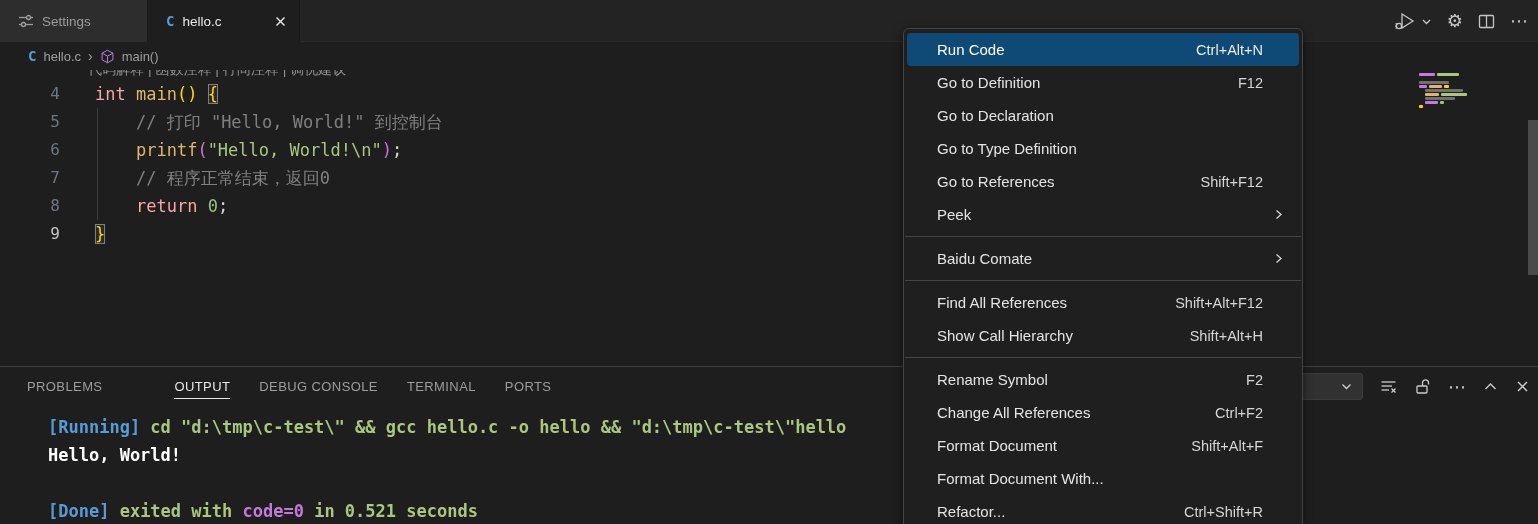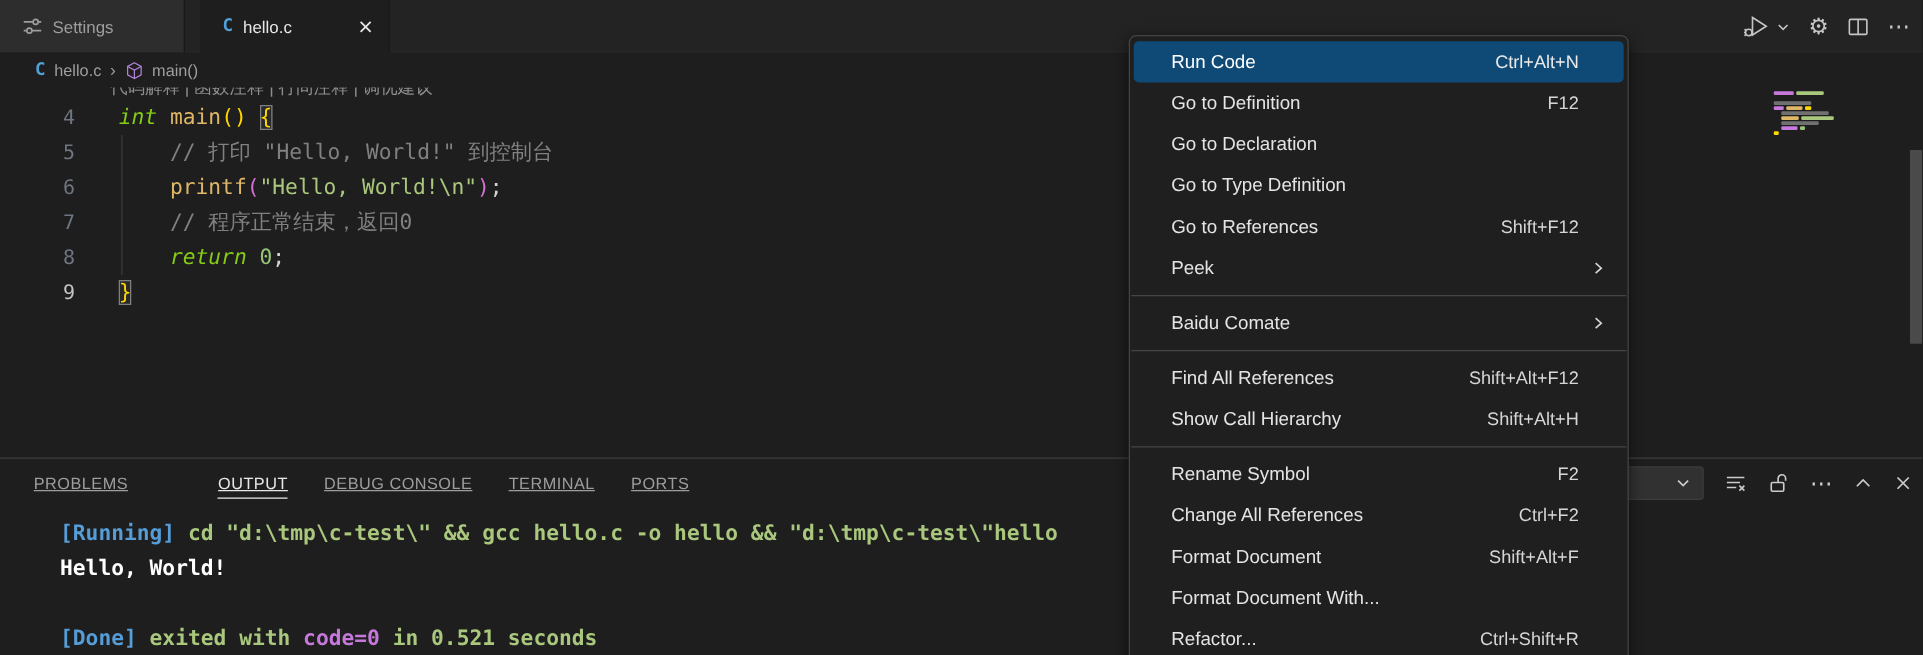--- a/index.html
+++ b/index.html
@@ -6,21 +6,21 @@
   html,body { width:1538px; height:524px; overflow:hidden; }
   body {
     position:relative;
     background:#1e1e1e;
     font-family:"Liberation Sans", sans-serif;
     -webkit-font-smoothing:antialiased;
   }
 
   
   .tabbar { position:absolute; top:0; left:0; right:0; height:42px;
-            background:#232323; border-bottom:1px solid #2a2a2a; display:flex;gap:12px; }
+            background:#232323; border-bottom:1px solid #2a2a2a; display:flex; }
   .tab { height:42px; display:flex; align-items:center; gap:8px;
          padding:0 12px 0 18px; font-size:13.5px; cursor:default; }
   .tab-settings { width:148px; background:#2d2d2d; color:#9d9d9d; border-right:1px solid #191919; }
   .tab-active { width:152px; background:#1e1e1e; color:#e8e8e8; border-right:1px solid #191919; }
   .tab .close { margin-left:auto; display:flex; align-items:center; }
   .c-icon { color:#4ea1d9; font-weight:bold; font-size:14px; font-family:"DejaVu Sans Mono",monospace; }
 
   .editor-actions { position:absolute; right:10px; top:0; height:42px;
                     display:flex; align-items:center; gap:15px; color:#c5c5c5; }
   .ea-run { display:flex; align-items:center; gap:2px; }
@@ -36,21 +36,21 @@
   .editor { position:absolute; top:70px; left:0; right:0; height:296px;
             background:#1e1e1e; overflow:hidden; }
   .codelens-clip { height:10px; overflow:hidden; margin-left:88px; }
   .codelens-clip span { display:block; margin-top:-9px; font-size:14px; color:#8f8f8f; }
 
   .code-row { display:flex; height:28px; line-height:28px;
               font-family:"DejaVu Sans Mono",monospace; font-size:17px; }
   .ln { width:60px; flex:none; text-align:right; color:#6e7681; font-size:16px; }
   .ln.active { color:#c6c6c6; }
   .code { padding-left:35px; white-space:pre; color:#d4d4d4; }
-  .t-kw  { color:#84cc16;font-style:italic; }
+  .t-kw  { color:#fca5a5; }
   .t-fn  { color:#e0b767; }
   .t-b1  { color:#ffd700; }
   .t-b2  { color:#d670d6; }
   .t-str { color:#a9c77d; }
   .t-num { color:#98c379; }
   .t-cm  { color:#808080; }
   .t-pl  { color:#d4d4d4; }
   .boxed { outline:1px solid #808080; outline-offset:-1px; background:rgba(120,120,120,.12); }
 
   .indent-guide { position:absolute; left:97px; top:38px; width:1px; height:112px; background:#3b3b3b; }
@@ -62,21 +62,21 @@
   .v-scrollbar { position:absolute; top:0; right:0; width:10px; height:296px; }
   .v-slider { position:absolute; top:50px; right:0; width:10px; height:155px; background:#4a4a4a; }
   .ruler-marker { position:absolute; top:126px; left:0; width:6px; height:3px; background:#8a8a8a; }
 
   
   .panel { position:absolute; top:366px; left:0; right:0; height:158px;
            background:#1e1e1e; border-top:1px solid #3f3f3f; }
   .panel-tabs { position:absolute; top:0; left:27px; height:39px;
                 display:flex; gap:29px; align-items:center;
                 font-size:13px; letter-spacing:.4px; color:#9d9d9d; }
-  .panel-tab { position:relative; height:100%; display:flex; align-items:center; cursor:default;text-decoration:underline; }
+  .panel-tab { position:relative; height:100%; display:flex; align-items:center; cursor:default; }
   .panel-tab.active { color:#e7e7e7;margin-left:43px; }
   .panel-tab.active::after { content:""; position:absolute; left:0; right:0; bottom:7px; height:1px; background:#e7e7e7; }
 
   .panel-toolbar { position:absolute; top:0; right:8px; height:39px;
                    display:flex; align-items:center; gap:17px; color:#cccccc; }
   .channel-select { width:132px; height:27px; background:#313131; border:1px solid #3c3c3c;
                     border-radius:3px; display:flex; align-items:center;
                     justify-content:flex-end; padding-right:9px; }
 
   .output { position:absolute; top:40px; left:0; right:0; bottom:0; padding:6px 0 0 48px;

